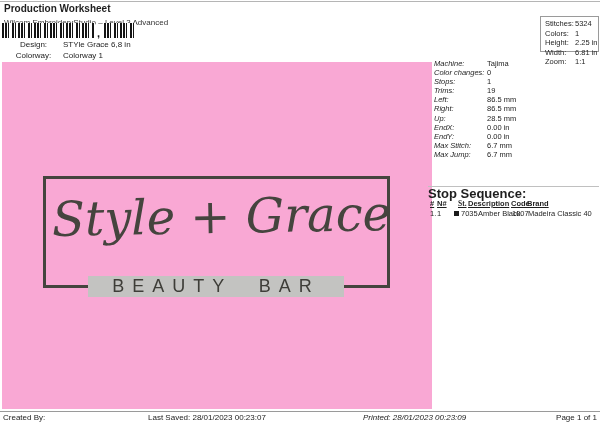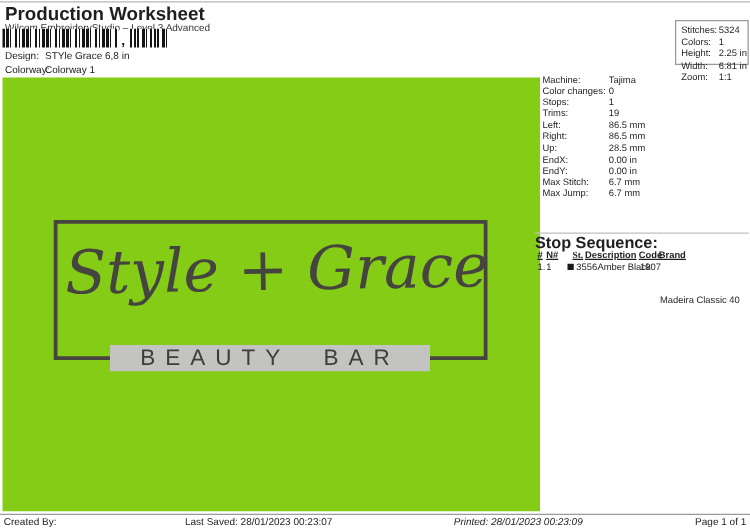--- a/index.html
+++ b/index.html
@@ -4,63 +4,63 @@
 <style>
   html,body{margin:0;padding:0;}
   body{
     width:600px;height:424px;position:relative;background:#ffffff;
     font-family:"Liberation Sans", sans-serif;color:#1e1e1e;overflow:hidden;
   }
   .abs{position:absolute;}
   
   .page-top-rule{left:0;top:1px;width:600px;height:0;border-top:1px solid #b5b5b5;}
   
-  .title{left:4px;top:3px;font-size:15px;font-weight:bold;letter-spacing:0;}
+  .title{left:4px;top:3px;font-size:10px;font-weight:bold;letter-spacing:0;}
   .subtitle{left:4px;top:18px;font-size:8px;color:#333;}
   .barcode-wrap{left:2px;top:23px;width:136px;height:15px;}
   .bars{position:absolute;top:0;height:15px;
     background:repeating-linear-gradient(90deg,
       #151515 0 2px,#ffffff 2px 3px,
       #151515 3px 5px,#ffffff 5px 6px,
       #151515 6px 7px,#ffffff 7px 10px,
       #151515 10px 12px,#ffffff 12px 13px,
       #151515 13px 14px,#ffffff 14px 16px);}
   .bars.g1{left:0;width:93px;}
   .bars.g2{left:102px;width:32px;}
   .barcode-comma{position:absolute;left:95px;top:4px;font-size:11px;font-weight:bold;color:#151515;}
   .meta-row{left:4px;font-size:8px;color:#222;}
-  .meta-row .lbl{display:inline-block;width:32px;}
+  .meta-row .lbl{display:inline-block;width:59px;text-align:center;}
   .meta-design{top:40px;}
   .meta-colorway{top:51px;}
   
   .stats-box{left:540px;top:16px;width:59px;height:36px;border:1px solid #9a9a9a;box-sizing:border-box;padding-top:2px;}
   .stats-row{position:relative;height:9.6px;line-height:9.6px;font-size:7.5px;}
   .stats-row .lbl{position:absolute;left:4px;}
   .stats-row .val{position:absolute;left:34px;}
   
   .canvas{left:2px;top:62px;width:430px;height:347px;background:#c3c3c1;}
   .frame{position:absolute;left:41px;top:114px;width:347px;height:112px;border:3px solid #46453f;box-sizing:border-box;}
   .script-text{position:absolute;left:50px;top:128px;width:330px;text-align:center;
     font-family:"DejaVu Serif", serif;font-style:italic;font-size:48px;line-height:52px;
     color:#45443e;transform:rotate(-1deg);white-space:nowrap;}
   .beauty-bar{position:absolute;left:86px;top:214px;width:256px;height:21px;line-height:21px;
     text-align:center;font-size:18px;letter-spacing:8px;word-spacing:14px;color:#3e3d38;white-space:nowrap;}
   
   .machine-list{left:434px;top:59px;width:166px;}
   .mi-row{height:9.1px;line-height:9.1px;font-size:7.5px;white-space:nowrap;}
-  .mi-row .lbl{display:inline-block;width:53px;}
+  .mi-row .lbl{display:inline-block;width:53px;font-style:italic;}
   
   .stop-seq{left:428px;top:186px;width:171px;border-top:1px solid #c0c0c0;padding-top:2px;}
   .stop-title{font-size:13px;line-height:10px;font-weight:bold;}
   .seq-grid{position:relative;height:26px;font-size:7.5px;}
   .seq-grid .h{position:absolute;top:0;font-weight:bold;text-decoration:underline;white-space:nowrap;}
   .seq-grid .c{position:absolute;top:10px;white-space:nowrap;}
   .h1,.c1{left:2px;} .h2,.c2{left:9px;} .h3{left:30px;font-family:Liberation Serif, serif;} .h4{left:40px;} .h5{left:83px;} .h6{left:99px;}
   .swatch{position:absolute;left:26px;top:12px;width:5px;height:5px;background:#1a1a1a;}
-  .c3{left:33px;} .c4{left:50px;} .c5{left:84px;} .c6{left:100px;margin-top:26px;}
+  .c3{left:33px;} .c4{left:50px;} .c5{left:84px;} .c6{left:100px;}
   
   .footer-rule{left:0;top:411px;width:600px;height:0;border-top:1px solid #9a9a9a;}
   .foot{top:413px;font-size:8px;color:#222;white-space:nowrap;}
   .foot-created{left:3px;}
   .foot-saved{left:148px;}
   .foot-printed{left:363px;font-style:italic;}
   .foot-page{right:3px;}
 </style>
 </head>
 <body>
@@ -97,21 +97,21 @@
   <div class="stats-row">
       <span class="lbl">Width:</span>
       <span class="val">6.81 in</span>
     </div>
   <div class="stats-row">
       <span class="lbl">Zoom:</span>
       <span class="val">1:1</span>
     </div>
 </div>
 
-<div class="abs canvas" style="background: #84cc16; text-decoration: underline;">
+<div class="abs canvas" style="background: #f9a8d4; text-decoration: underline;">
   <div class="frame" style="border-color: rgb(69, 68, 62);"></div>
   <div class="script-text" style="color: rgb(69, 68, 62);">Style + Grace</div>
   <div class="beauty-bar" style="background: rgb(195, 195, 193);">BEAUTY BAR</div>
 </div>
 
 <div class="abs machine-list">
   <div class="mi-row"><span class="lbl">Machine:</span><span>Tajima</span></div>
   <div class="mi-row"><span class="lbl">Color changes:</span><span>0</span></div>
   <div class="mi-row"><span class="lbl">Stops:</span><span>1</span></div>
   <div class="mi-row"><span class="lbl">Trims:</span><span>19</span></div>
@@ -129,21 +129,21 @@
   <div class="seq-grid">
     <span class="h h1">#</span>
     <span class="h h2">N#</span>
     <span class="h h3">St.</span>
     <span class="h h4">Description</span>
     <span class="h h5">Code</span>
     <span class="h h6">Brand</span>
     <span class="c c1">1.</span>
     <span class="c c2">1</span>
     <span class="swatch" style="background: rgb(26, 26, 26);"></span>
-    <span class="c c3">3556</span>
+    <span class="c c3">7035</span>
     <span class="c c4">Amber Black</span>
     <span class="c c5">1007</span>
     <span class="c c6">Madeira Classic 40</span>
   </div>
 </div>
 
 <div class="abs footer-rule"></div>
 <div class="abs foot foot-created">Created By:</div>
 <div class="abs foot foot-saved">Last Saved: 28/01/2023 00:23:07</div>
 <div class="abs foot foot-printed">Printed: 28/01/2023 00:23:09</div>

